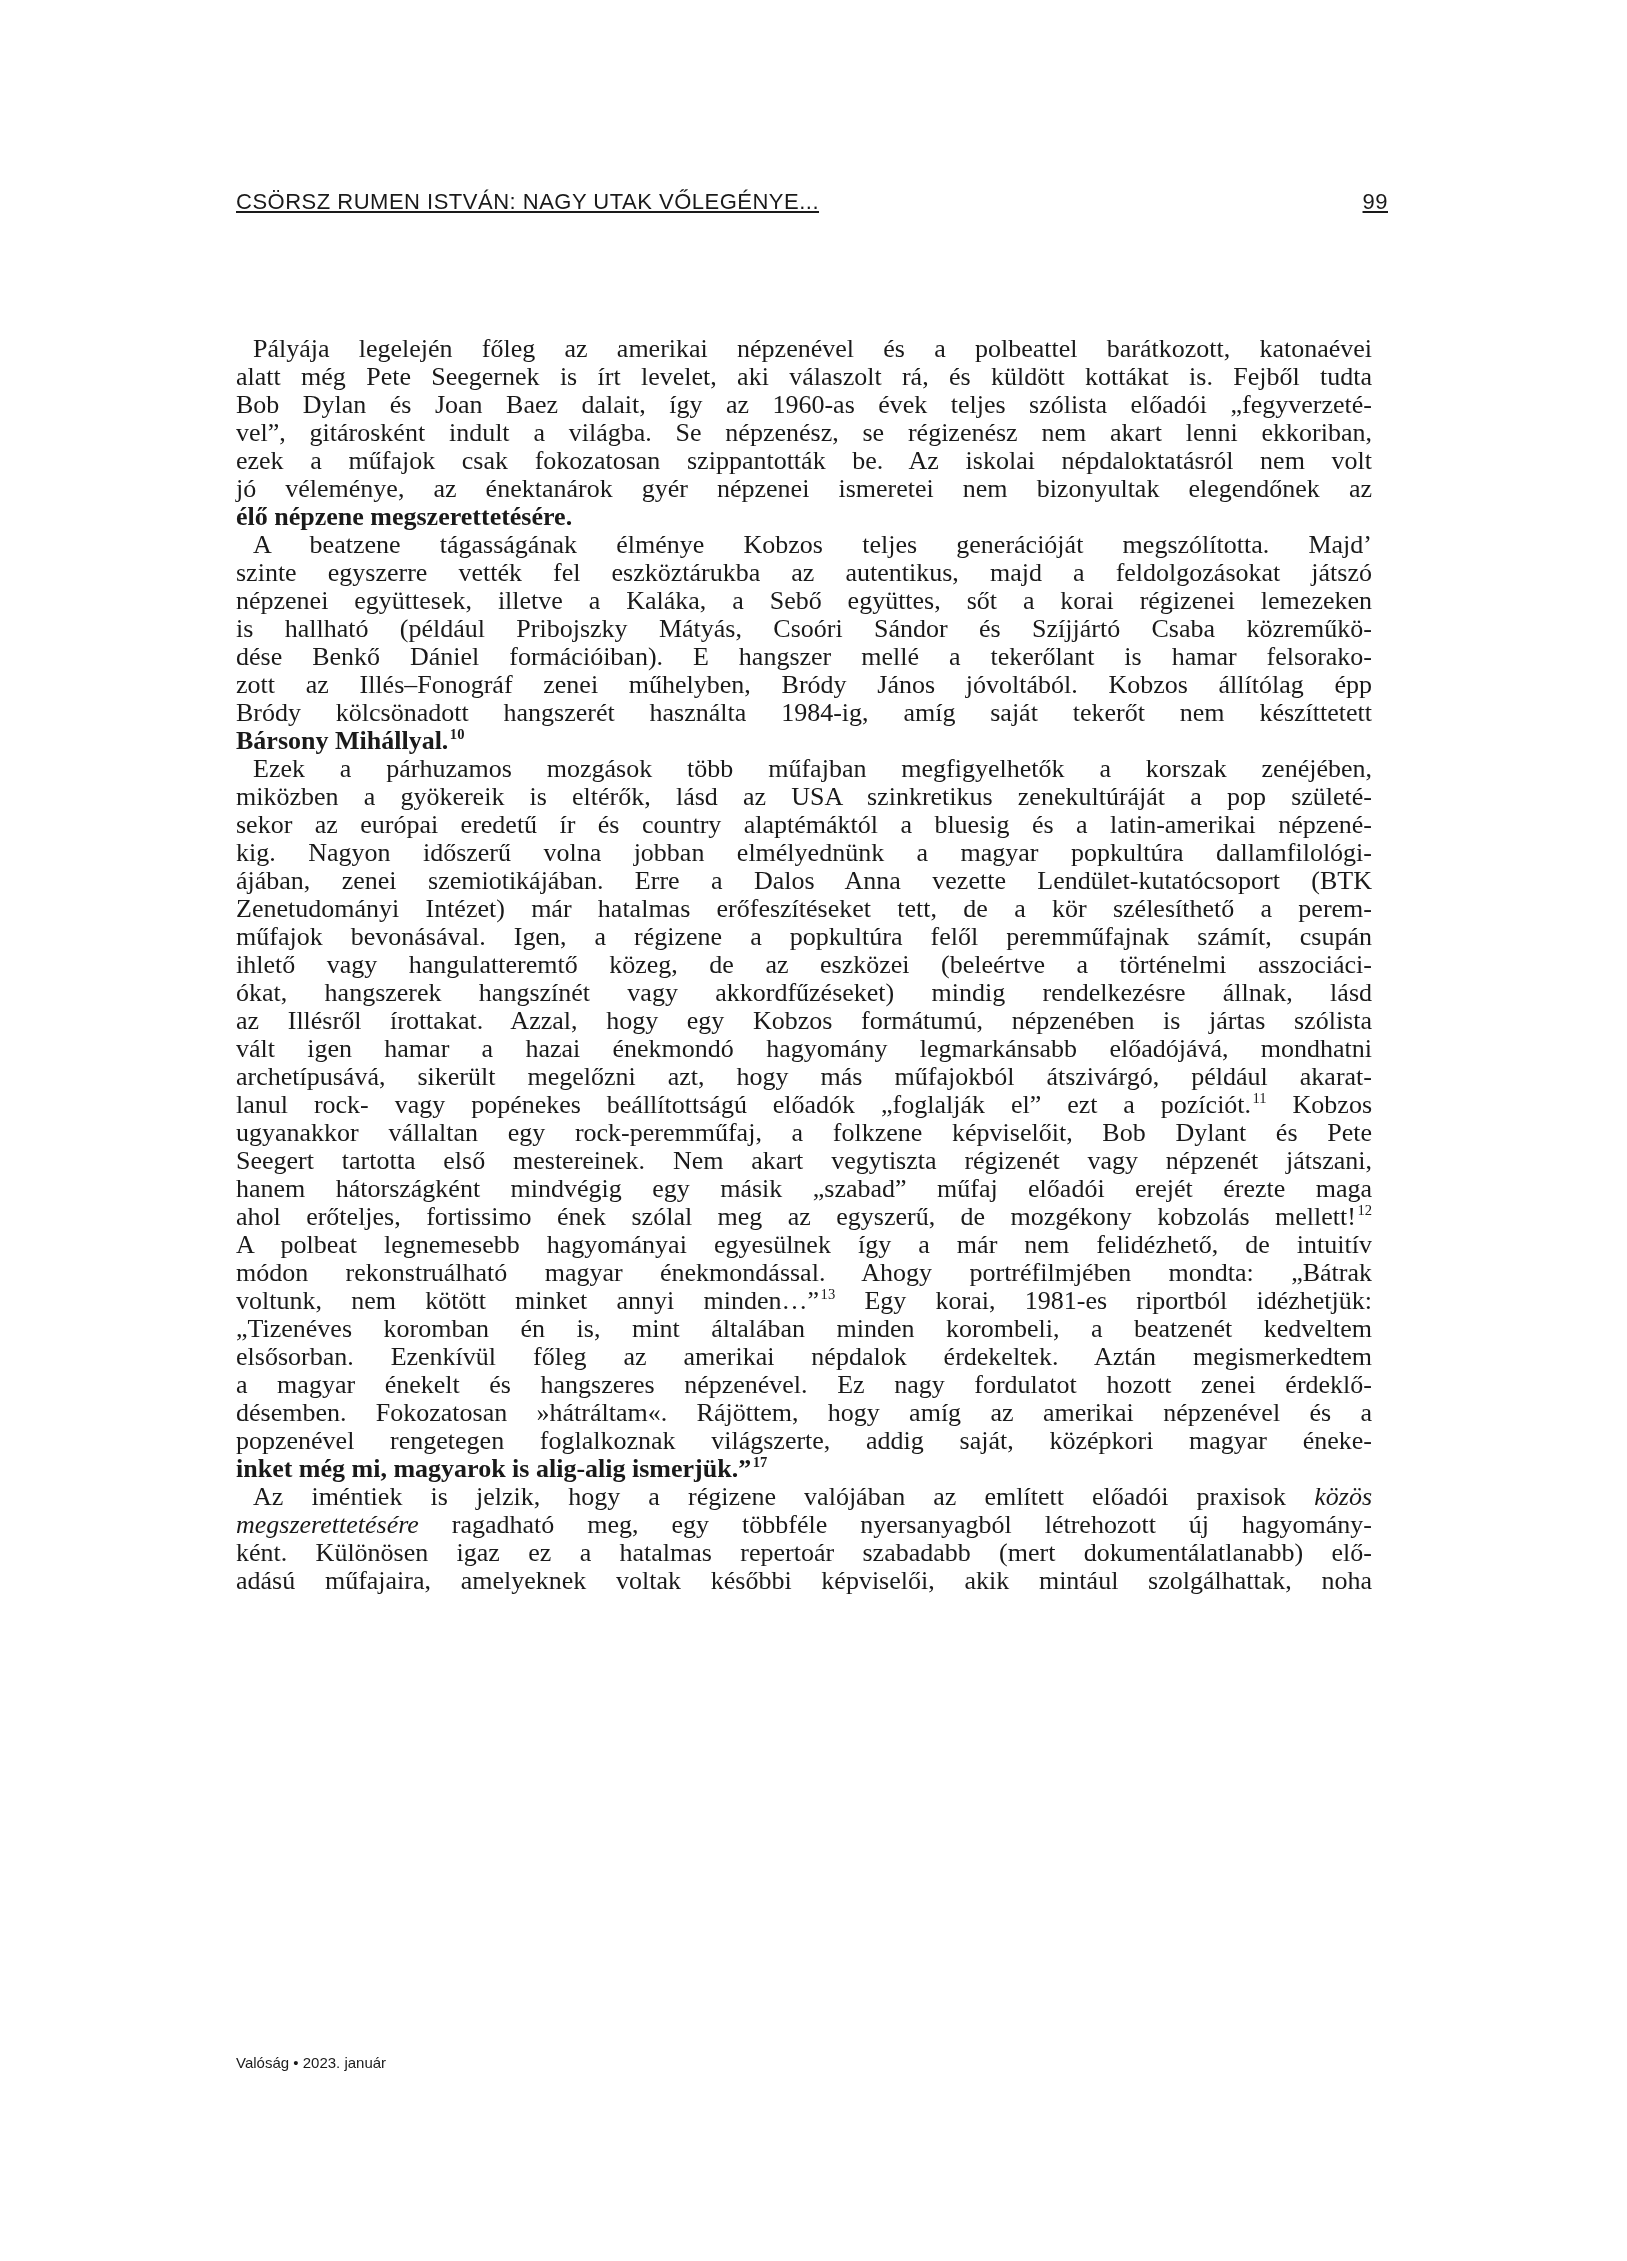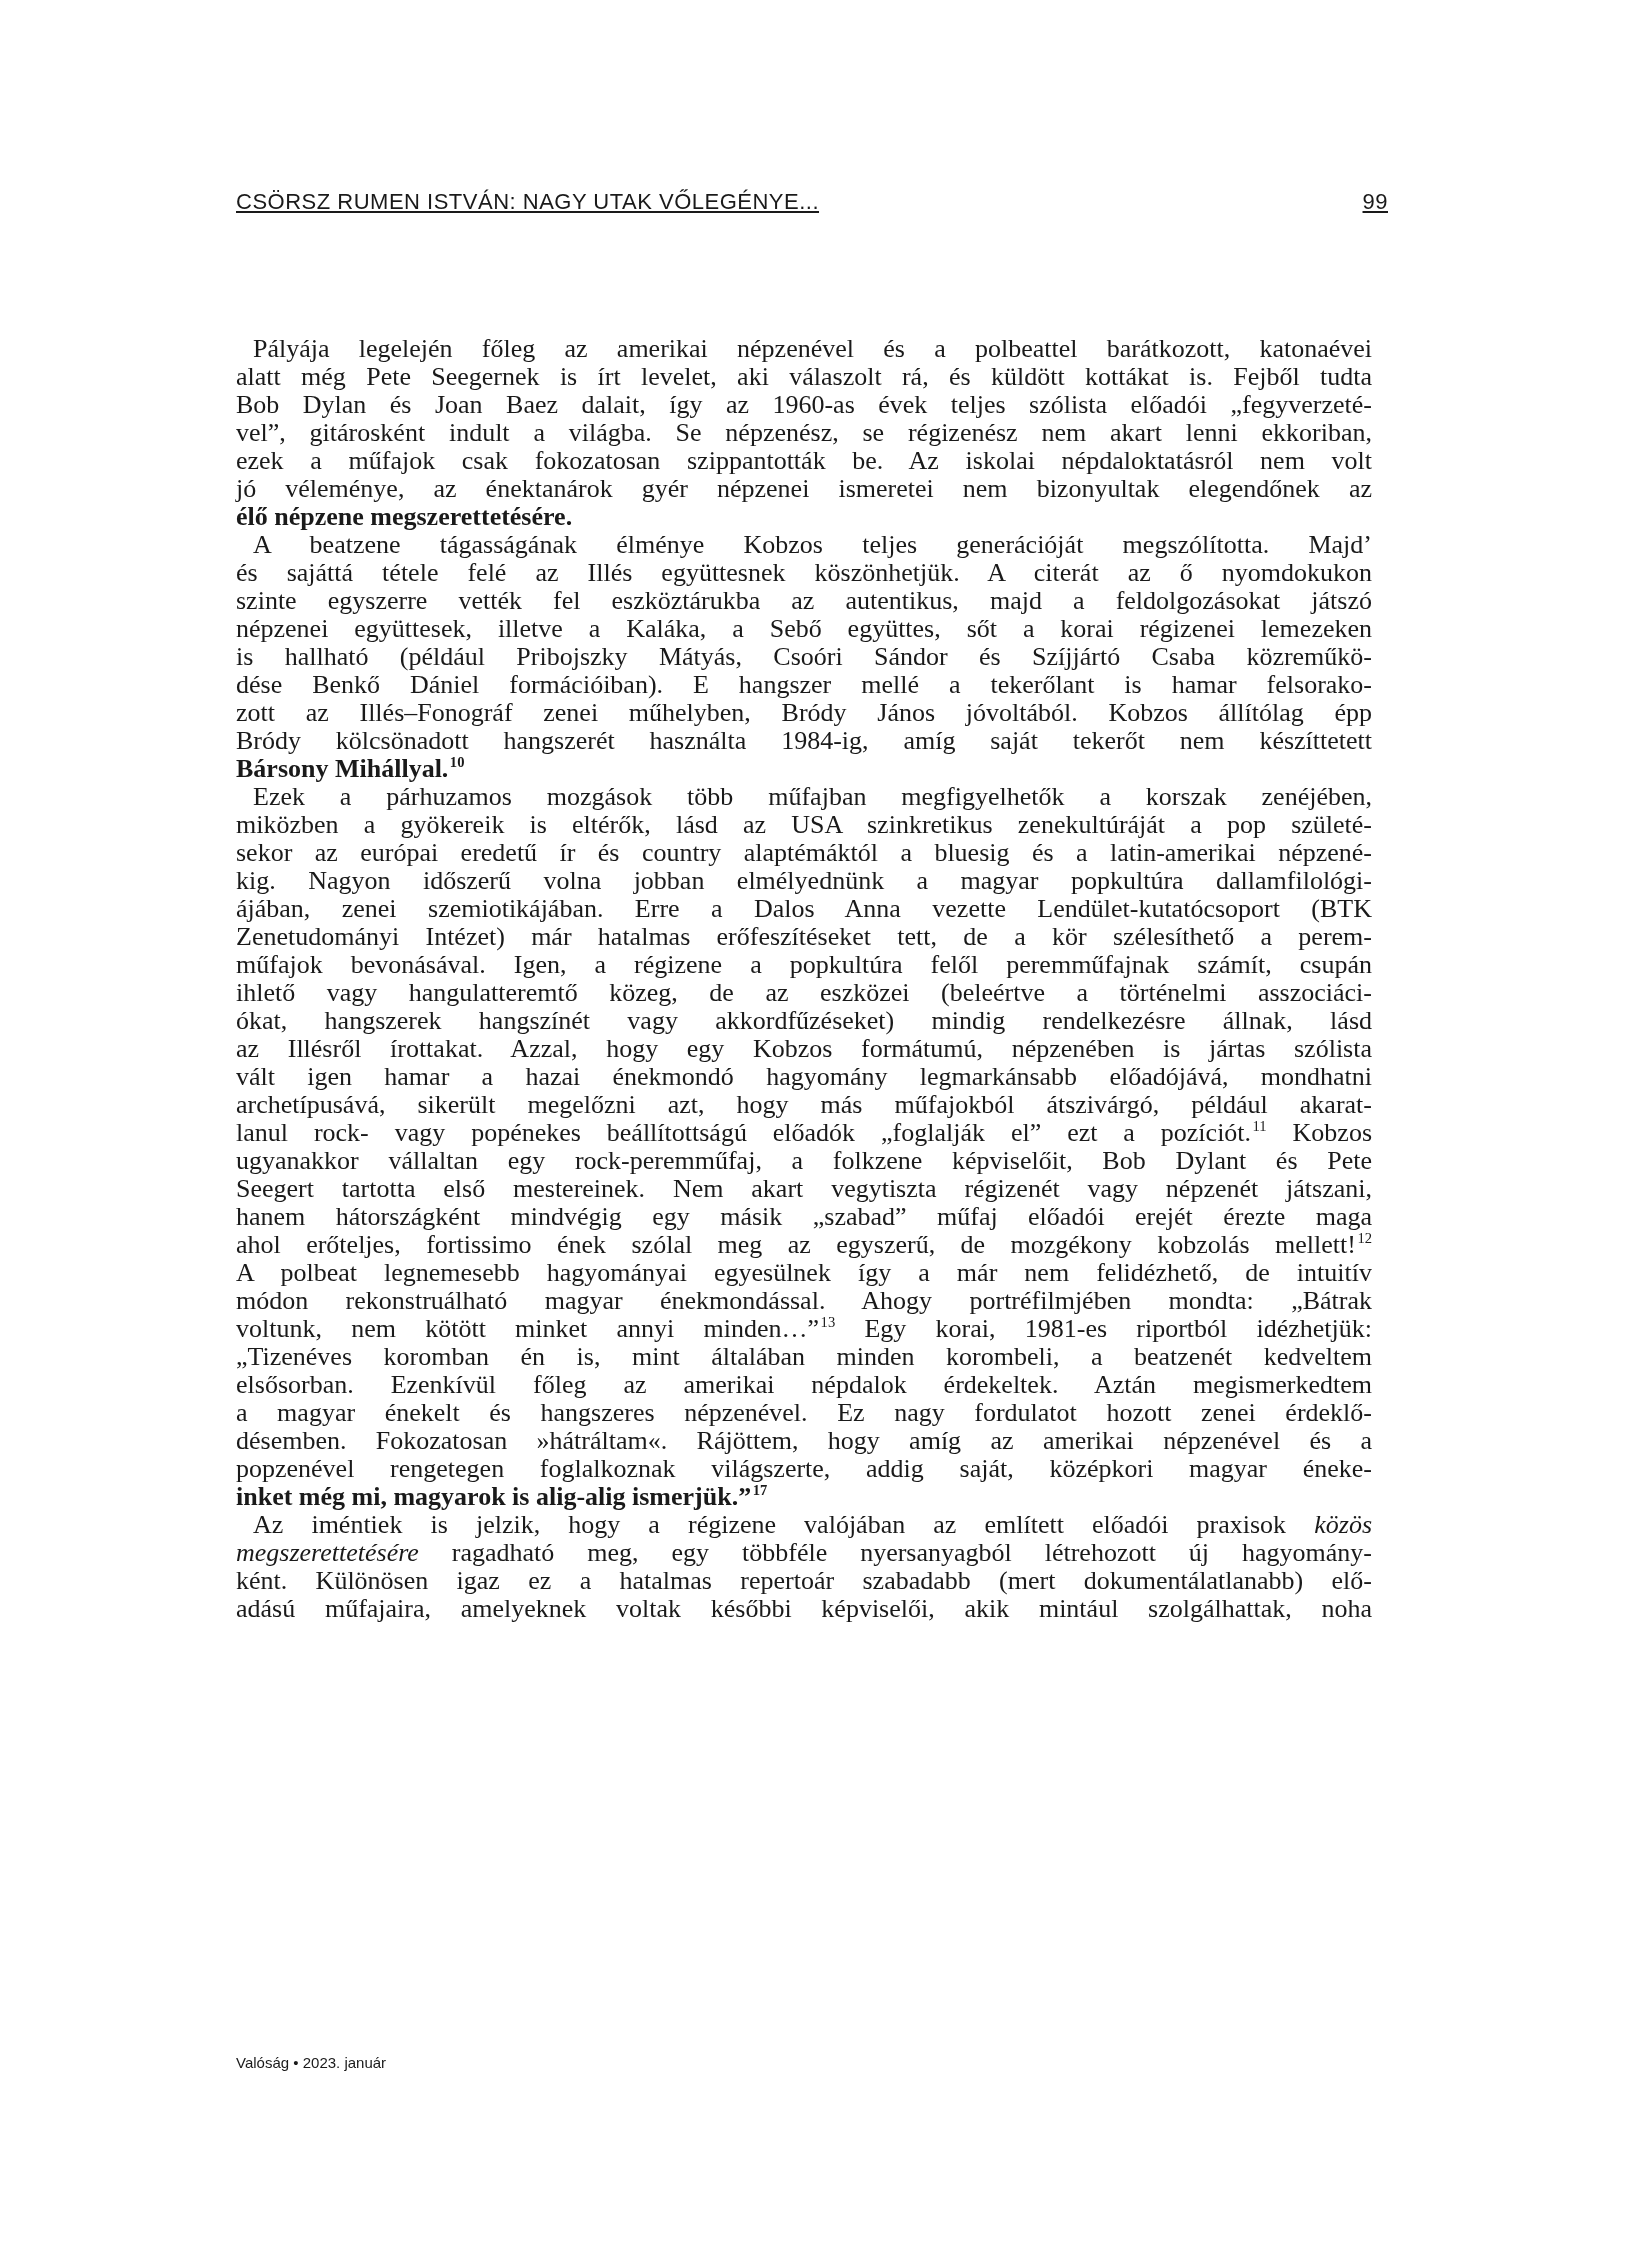--- a/index.html
+++ b/index.html
@@ -40,21 +40,20 @@
     <div class="ln"><span class="fill">alatt még Pete Seegernek is írt levelet, aki válaszolt rá, és küldött kottákat is. Fejből tudta</span></div>
     <div class="ln"><span class="fill">Bob Dylan és Joan Baez dalait, így az 1960-as évek teljes szólista előadói „fegyverzeté-</span></div>
     <div class="ln"><span class="fill">vel”, gitárosként indult a világba. Se népzenész, se régizenész nem akart lenni ekkoriban,</span></div>
     <div class="ln"><span class="fill">ezek a műfajok csak fokozatosan szippantották be. Az iskolai népdaloktatásról nem volt</span></div>
     <div class="ln"><span class="fill">jó véleménye, az énektanárok gyér népzenei ismeretei nem bizonyultak elegendőnek az</span></div>
     <div class="ln last"><span class="fill">élő népzene megszerettetésére.</span></div>
   </div>
 
   <div>
     <div class="ln indent"><span class="fill">A beatzene tágasságának élménye Kobzos teljes generációját megszólította. Majd’</span></div>
-    <div class="ln"><span class="fill">és sajáttá tétele felé az Illés együttesnek köszönhetjük. A citerát az ő nyomdokukon</span></div>
     <div class="ln"><span class="fill">szinte egyszerre vették fel eszköztárukba az autentikus, majd a feldolgozásokat játszó</span></div>
     <div class="ln"><span class="fill">népzenei együttesek, illetve a Kaláka, a Sebő együttes, sőt a korai régizenei lemezeken</span></div>
     <div class="ln"><span class="fill">is hallható (például Pribojszky Mátyás, Csoóri Sándor és Szíjjártó Csaba közreműkö-</span></div>
     <div class="ln"><span class="fill">dése Benkő Dániel formációiban). E hangszer mellé a tekerőlant is hamar felsorako-</span></div>
     <div class="ln"><span class="fill">zott az Illés–Fonográf zenei műhelyben, Bródy János jóvoltából. Kobzos állítólag épp</span></div>
     <div class="ln"><span class="fill">Bródy kölcsönadott hangszerét használta 1984-ig, amíg saját tekerőt nem készíttetett</span></div>
     <div class="ln last"><span class="fill"><span>Bársony Mihállyal.</span><sup class="fn">10</sup></span></div>
   </div>
 
   <div>

